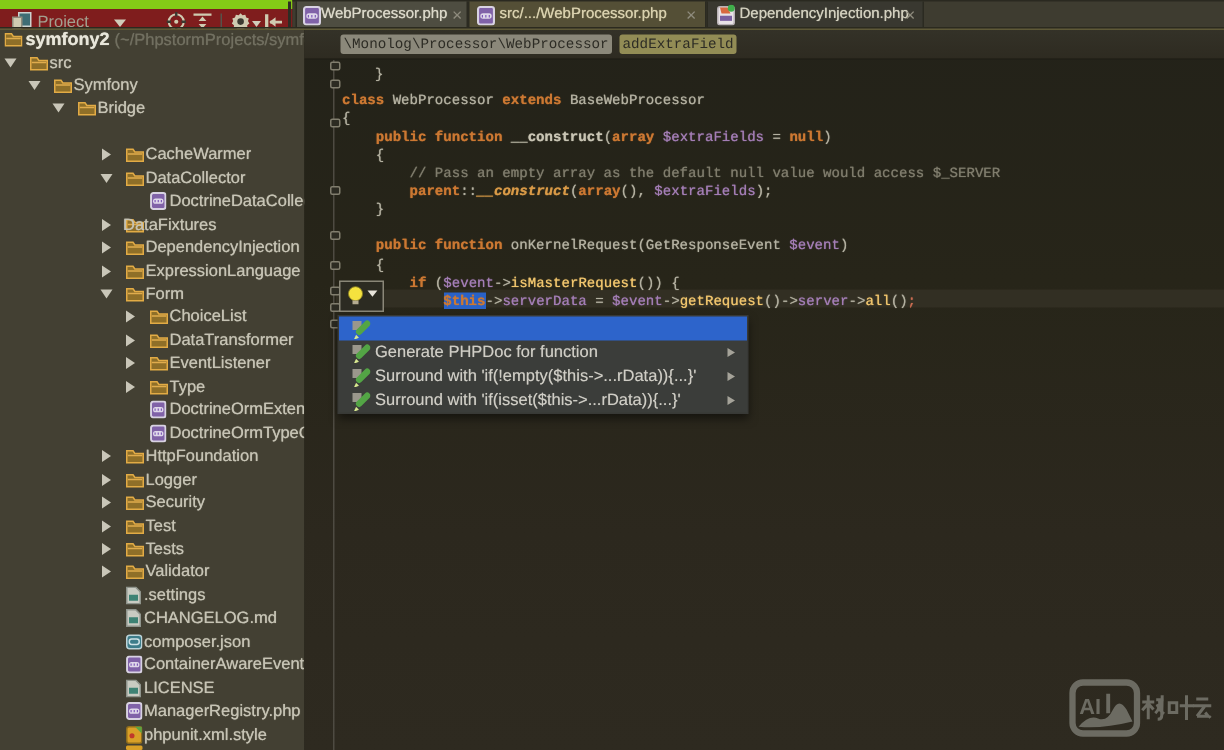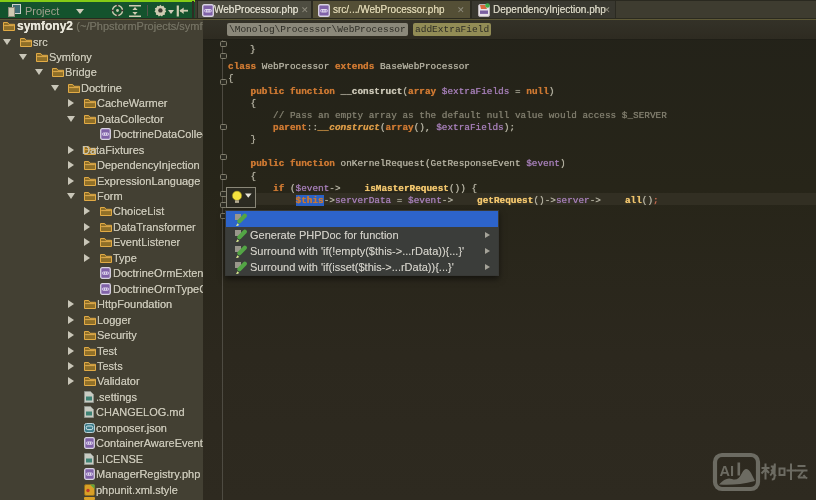--- a/index.html
+++ b/index.html
@@ -1,20 +1,20 @@
 <!DOCTYPE html>
 <html><head>
 <meta charset="utf-8">
 <style>
   html,body{margin:0;padding:0;}
   body{width:816px;height:500px;overflow:hidden;position:relative;background:#2a291f;
        font-family:"Liberation Sans",sans-serif;}
   .abs{position:absolute;}
   
-  #topbar{left:0;top:0;width:195px;height:19px;background:#14532d;border-top:2px solid #84cc16;box-sizing:border-box;text-align:right;}
+  #topbar{left:0;top:0;width:195px;height:19px;background:#7f1d1d;border-top:6px solid #84cc16;box-sizing:border-box;text-align:right;}
   #tabstrip{left:195px;top:0;width:621px;height:19px;background:#3e3c30;border-top:1px solid #2a2920;box-sizing:border-box;}
   #tabline{left:0px;top:18px;width:816px;height:1px;background:#2b2a1f;}
   .tab{position:absolute;top:1px;height:17px;box-shadow:-1px 0 0 #2b2a21,1px 0 0 #2b2a21;}
   .tab .tx{position:absolute;top:3px;font-size:10px;white-space:nowrap;text-shadow:0 0 0.6px;}
   .tab .x{position:absolute;top:4px;font-size:9px;color:#8f8c7e;}
   
   #panel{left:0;top:19px;width:203px;height:481px;background:#434033;overflow:hidden;}
   .trow{position:absolute;left:0;width:203px;height:16px;}
   .trow .lbl{position:absolute;top:2px;font-size:11px;color:#c6c3b4;white-space:nowrap;text-shadow:0 0 0.6px;}
   .arr{position:absolute;width:0;height:0;}
@@ -26,21 +26,21 @@
   #editor{left:203px;top:19px;width:613px;height:481px;background:linear-gradient(180deg,#232219 0%,#272519 35%,#2c281e 70%,#2e2a20 100%);}
   #crumbbar{left:203px;top:19px;width:613px;height:21px;background:linear-gradient(180deg,#343228,#2e2b21);border-bottom:1px solid #201f17;box-sizing:border-box;}
   .chip{position:absolute;top:2px;height:13px;border-radius:2px;font-family:"Liberation Mono",monospace;
         font-size:9.5px;line-height:13px;color:#2d2c25;padding:0 2px;white-space:nowrap;}
   #gutterline{left:222px;top:40px;width:1px;height:460px;background:#4e4b42;}
   .fold{position:absolute;left:219.5px;width:5px;height:4px;border:1px solid #817e6e;border-radius:1.5px;background:#2c2b22;}
   pre.code{position:absolute;margin:0;font-family:"Liberation Mono",monospace;font-size:9.4px;
            line-height:12.15px;color:#b3b0a0;text-shadow:0 0 0.7px;}
   .k{color:#cc7832;font-weight:bold;}
   .v{color:#a37db5;}
-  .m{color:#f0c56d;font-weight:bold;margin-left:24px;}
+  .m{color:#f0c56d;font-weight:normal;}
   .c{color:#7f7c6c;}
   .ic{color:#d99a47;font-style:italic;font-weight:bold;}
   .rd{color:#c96c51;}
   .sel{background:#2962c8;}
   
   #bulbbox{left:226px;top:187px;width:28px;height:19px;background:#2c2b22;border:1px solid #8a8778;}
   #popup{left:225px;top:210px;width:272px;height:64px;background:#3b3d3a;border:1px solid #26262226;
          box-shadow:0 3px 6px rgba(0,0,0,0.5);}
   .prow{position:absolute;left:0;width:272px;height:16px;}
   .prow .ptx{position:absolute;left:24px;top:2px;font-size:11px;color:#cfcdc5;white-space:nowrap;text-shadow:0 0 0.5px rgba(205,203,197,0.6);}
@@ -135,28 +135,20 @@
       </svg>
       <span class="lbl" style="left:49px">Symfony</span>
     </div>
 <div class="trow" style="top:45.4px">
       <span class="arr d" style="left:35px"></span>
       <svg class="abs" style="left:52px;top:3px" width="12" height="11">
         <path d="M0.5 1.5h4.2l1.2 1.8h5.6v6.2h-11z" fill="#8f6f28" stroke="#e2ab45" stroke-width="1"></path>
         <path d="M1.2 4.6h9.6" stroke="#e0ac4d" stroke-width="1"></path>
       </svg>
       <span class="lbl" style="left:65px">Bridge</span>
-    </div>
-<div class="trow" style="top:60.8px">
-      <span class="arr d" style="left:51px"></span>
-      <svg class="abs" style="left:68px;top:3px" width="12" height="11">
-        <path d="M0.5 1.5h4.2l1.2 1.8h5.6v6.2h-11z" fill="#8f6f28" stroke="#e2ab45" stroke-width="1"></path>
-        <path d="M1.2 4.6h9.6" stroke="#e0ac4d" stroke-width="1"></path>
-      </svg>
-      <span class="lbl" style="left:81px">Doctrine</span>
     </div>
 <div class="trow" style="top:76.3px">
       <span class="arr r" style="left:68px"></span>
       <svg class="abs" style="left:84px;top:3px" width="12" height="11">
         <path d="M0.5 1.5h4.2l1.2 1.8h5.6v6.2h-11z" fill="#8f6f28" stroke="#e2ab45" stroke-width="1"></path>
         <path d="M1.2 4.6h9.6" stroke="#e0ac4d" stroke-width="1"></path>
       </svg>
       <span class="lbl" style="left:97px">CacheWarmer</span>
     </div>
 <div class="trow" style="top:91.7px">

